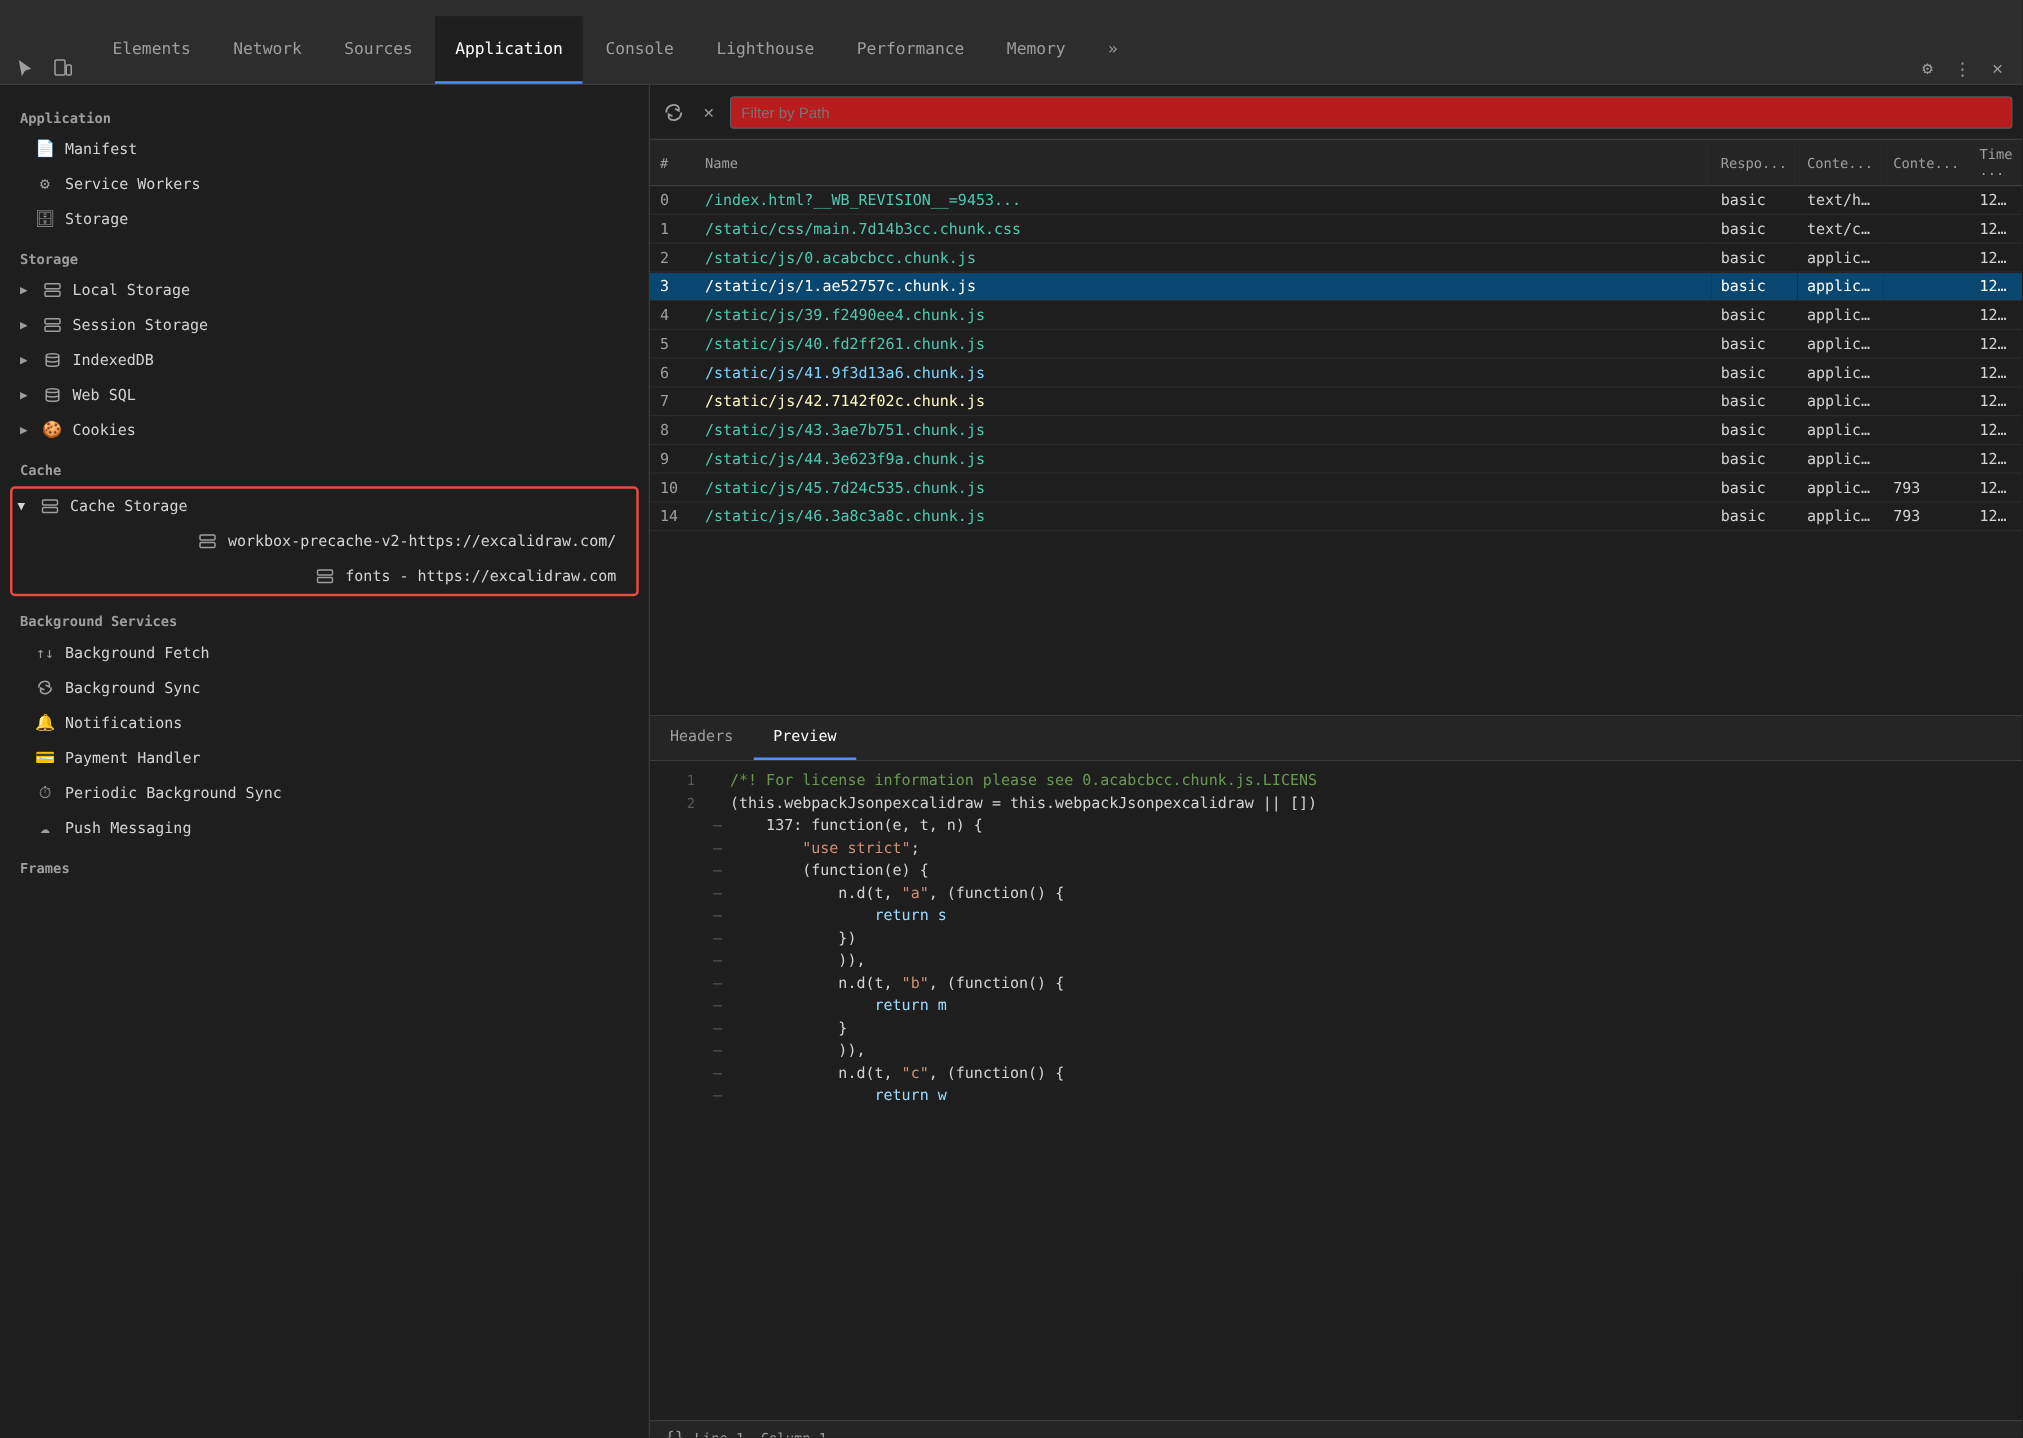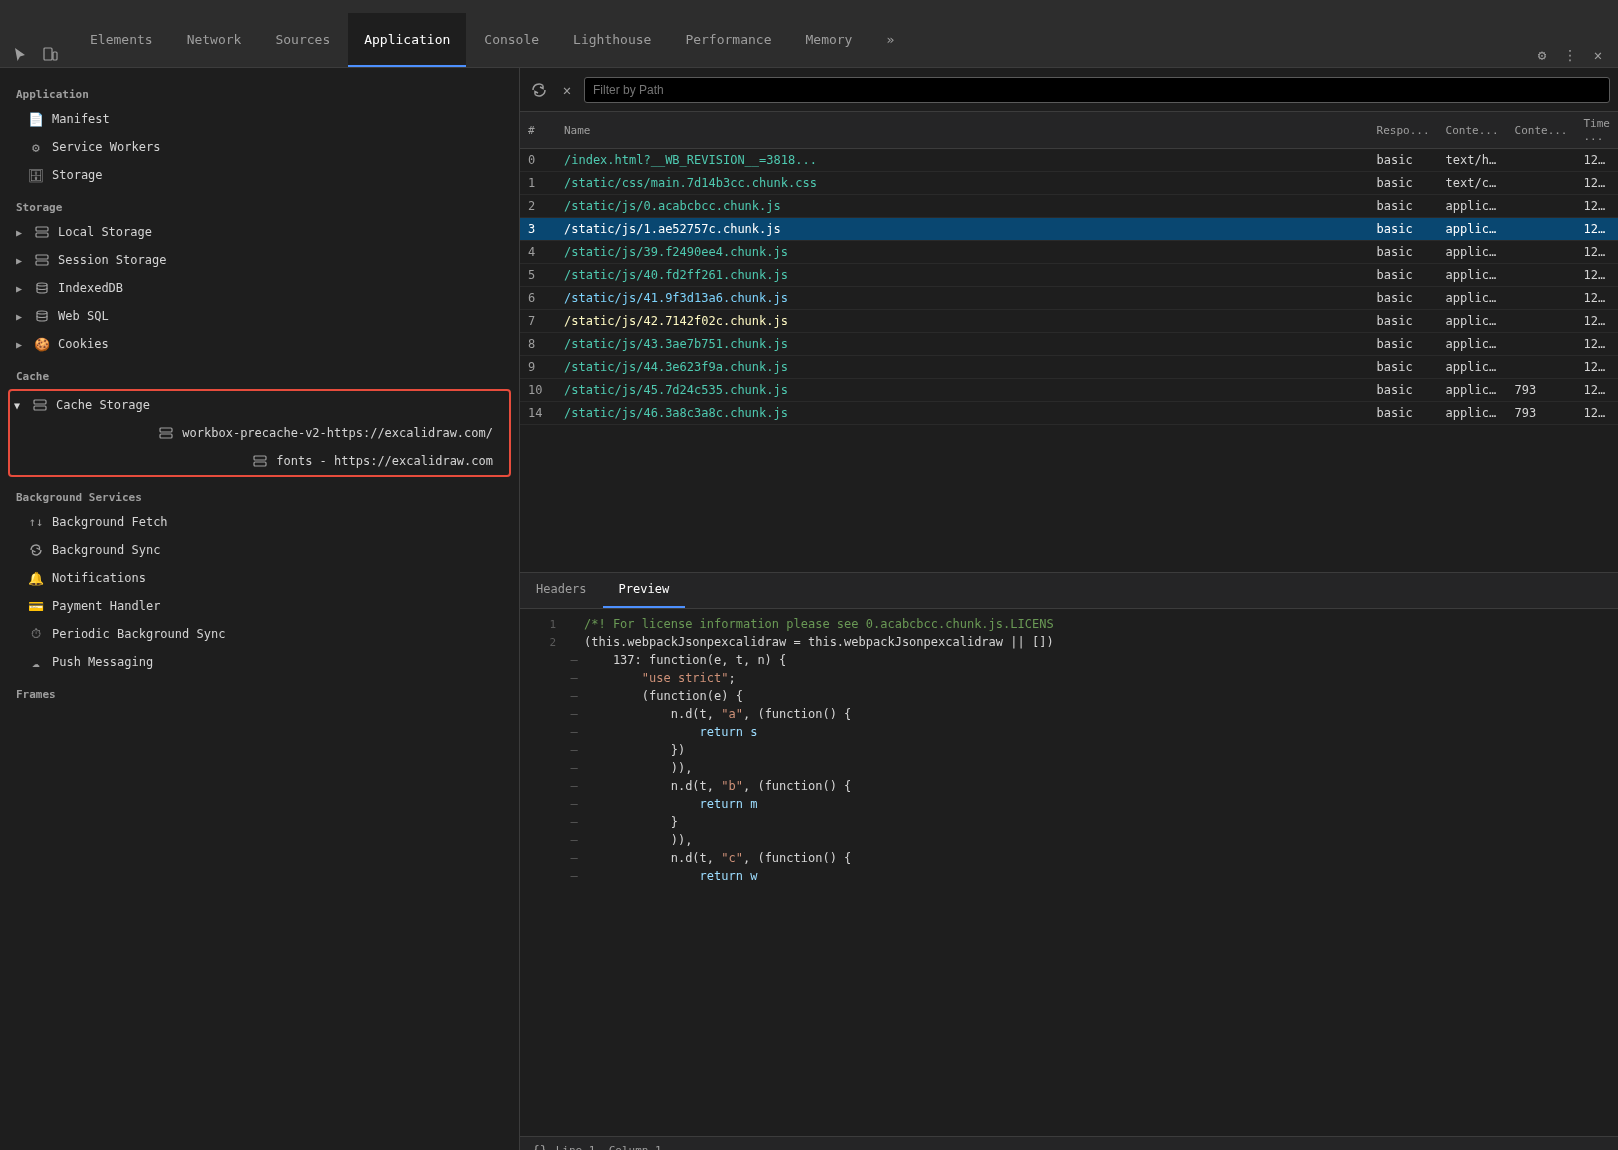--- a/index.html
+++ b/index.html
@@ -151,21 +151,21 @@
       cursor: pointer;
       font-size: 14px;
       width: 22px;
       height: 22px;
       display: flex;
       align-items: center;
       justify-content: center;
     }
     .filter-input {
       flex: 1;
-      background: #000000;
+      background: #b91c1c;
       border: 1px solid #5a5a5a;
       border-radius: 3px;
       color: #d4d4d4;
       padding: 3px 8px;
       font-size: 12px;
       outline: none;
       height: 26px;
     }
 
     
@@ -485,21 +485,21 @@
             <th>Name</th>
             <th>Respo...</th>
             <th>Conte...</th>
             <th>Conte...</th>
             <th>Time ...</th>
           </tr>
         </thead>
         <tbody id="table-body">
         <tr>
       <td>0</td>
-      <td style="color:#4ec9b0">/index.html?__WB_REVISION__=3818...</td>
+      <td style="color:#4ec9b0">/index.html?__WB_REVISION__=9453...</td>
       <td>basic</td>
       <td>text/ht...</td>
       <td></td>
       <td>12/15/.</td>
     </tr>
             <tr>
       <td>1</td>
       <td style="color:#4ec9b0">/static/css/main.7d14b3cc.chunk.css</td>
       <td>basic</td>
       <td>text/c...</td>

